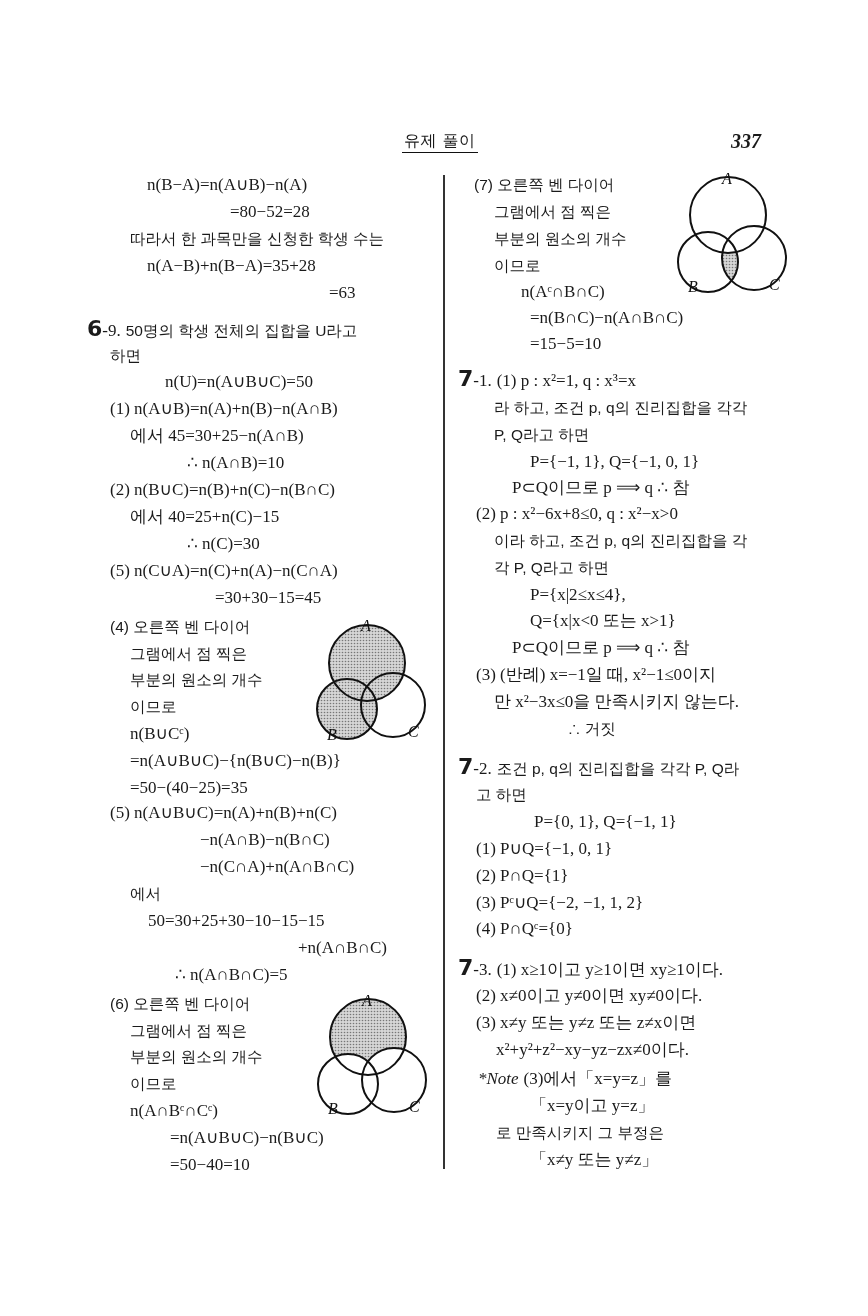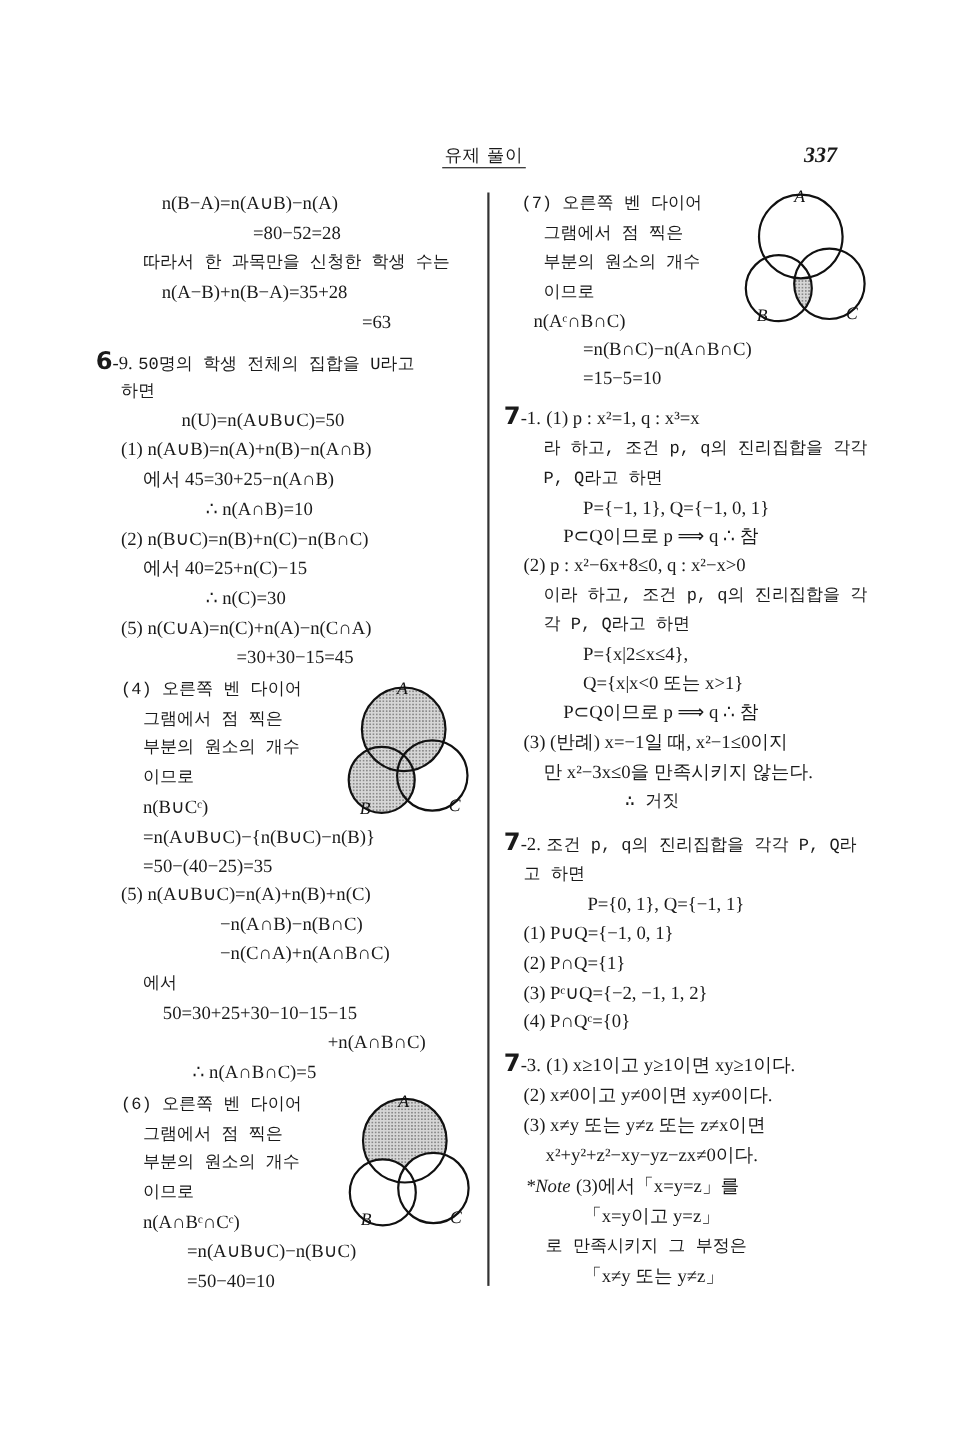--- a/index.html
+++ b/index.html
@@ -4,21 +4,21 @@
 <style>
   html, body { margin:0; padding:0; background:#ffffff; }
   body { width:868px; height:1316px; position:relative; overflow:hidden;
          font-family:"DejaVu Serif", serif; color:#1a1a1a; }
   .hdr-title { position:absolute; left:402px; top:131px; font-family:"DejaVu Sans", sans-serif;
                font-size:16px; letter-spacing:0.5px; border-bottom:1.5px solid #111; padding:0 2px 1px 2px; line-height:20px; }
   .hdr-page { position:absolute; left:731px; top:130px; font-family:"Liberation Serif", serif;
               font-size:20px; font-weight:bold; font-style:italic; line-height:22px; }
   .divider { position:absolute; left:443px; top:175px; width:1.5px; height:994px; background:#333; }
   .ln { position:absolute; white-space:nowrap; font-size:15.5px; line-height:22px; }
-  .kr { font-family:Liberation Mono, monospace; }
+  .kr { font-family:Liberation Sans, sans-serif; }
   .m  { font-family:"Liberation Serif", serif; font-size:17px;text-align:right; }
   .b  { font-weight:normal; }
   .big { font-family:"DejaVu Sans", sans-serif; font-weight:bold; font-size:22px; }
   .venn { position:absolute; }
 </style>
 </head>
 <body>
 
 <div class="hdr-title">유제 풀이</div>
 <div class="hdr-page">337</div>
@@ -95,21 +95,21 @@
   <circle cx="84" cy="88" r="32" fill="none" stroke="#111" stroke-width="2"></circle>
   <text x="52" y="14" font-family="Liberation Serif, serif" font-style="italic" font-size="16" fill="#111">A</text>
   <text x="18" y="122" font-family="Liberation Serif, serif" font-style="italic" font-size="16" fill="#111">B</text>
   <text x="99" y="120" font-family="Liberation Serif, serif" font-style="italic" font-size="16" fill="#111">C</text>
 </svg>
 
 <div class="ln kr" style="left:474px;top:174px">(7) 오른쪽 벤 다이어</div>
 <div class="ln kr" style="left:494px;top:201px">그램에서 점 찍은</div>
 <div class="ln kr" style="left:494px;top:228px">부분의 원소의 개수</div>
 <div class="ln kr" style="left:494px;top:255px">이므로</div>
-<div class="ln m" style="left:485px;top:281px">n(Aᶜ∩B∩C)</div>
+<div class="ln m" style="left:521px;top:281px">n(Aᶜ∩B∩C)</div>
 <div class="ln m" style="left:530px;top:307px">=n(B∩C)−n(A∩B∩C)</div>
 <div class="ln m b" style="left:530px;top:333px">=15−5=10</div>
 
 <svg class="venn" style="left:668px;top:170px" width="125" height="130">
   <defs>
     <clipPath id="cB">
         <circle cx="40" cy="92" r="30"></circle>
       </clipPath>
     <clipPath id="cC">
         <circle cx="86" cy="88" r="32"></circle>

